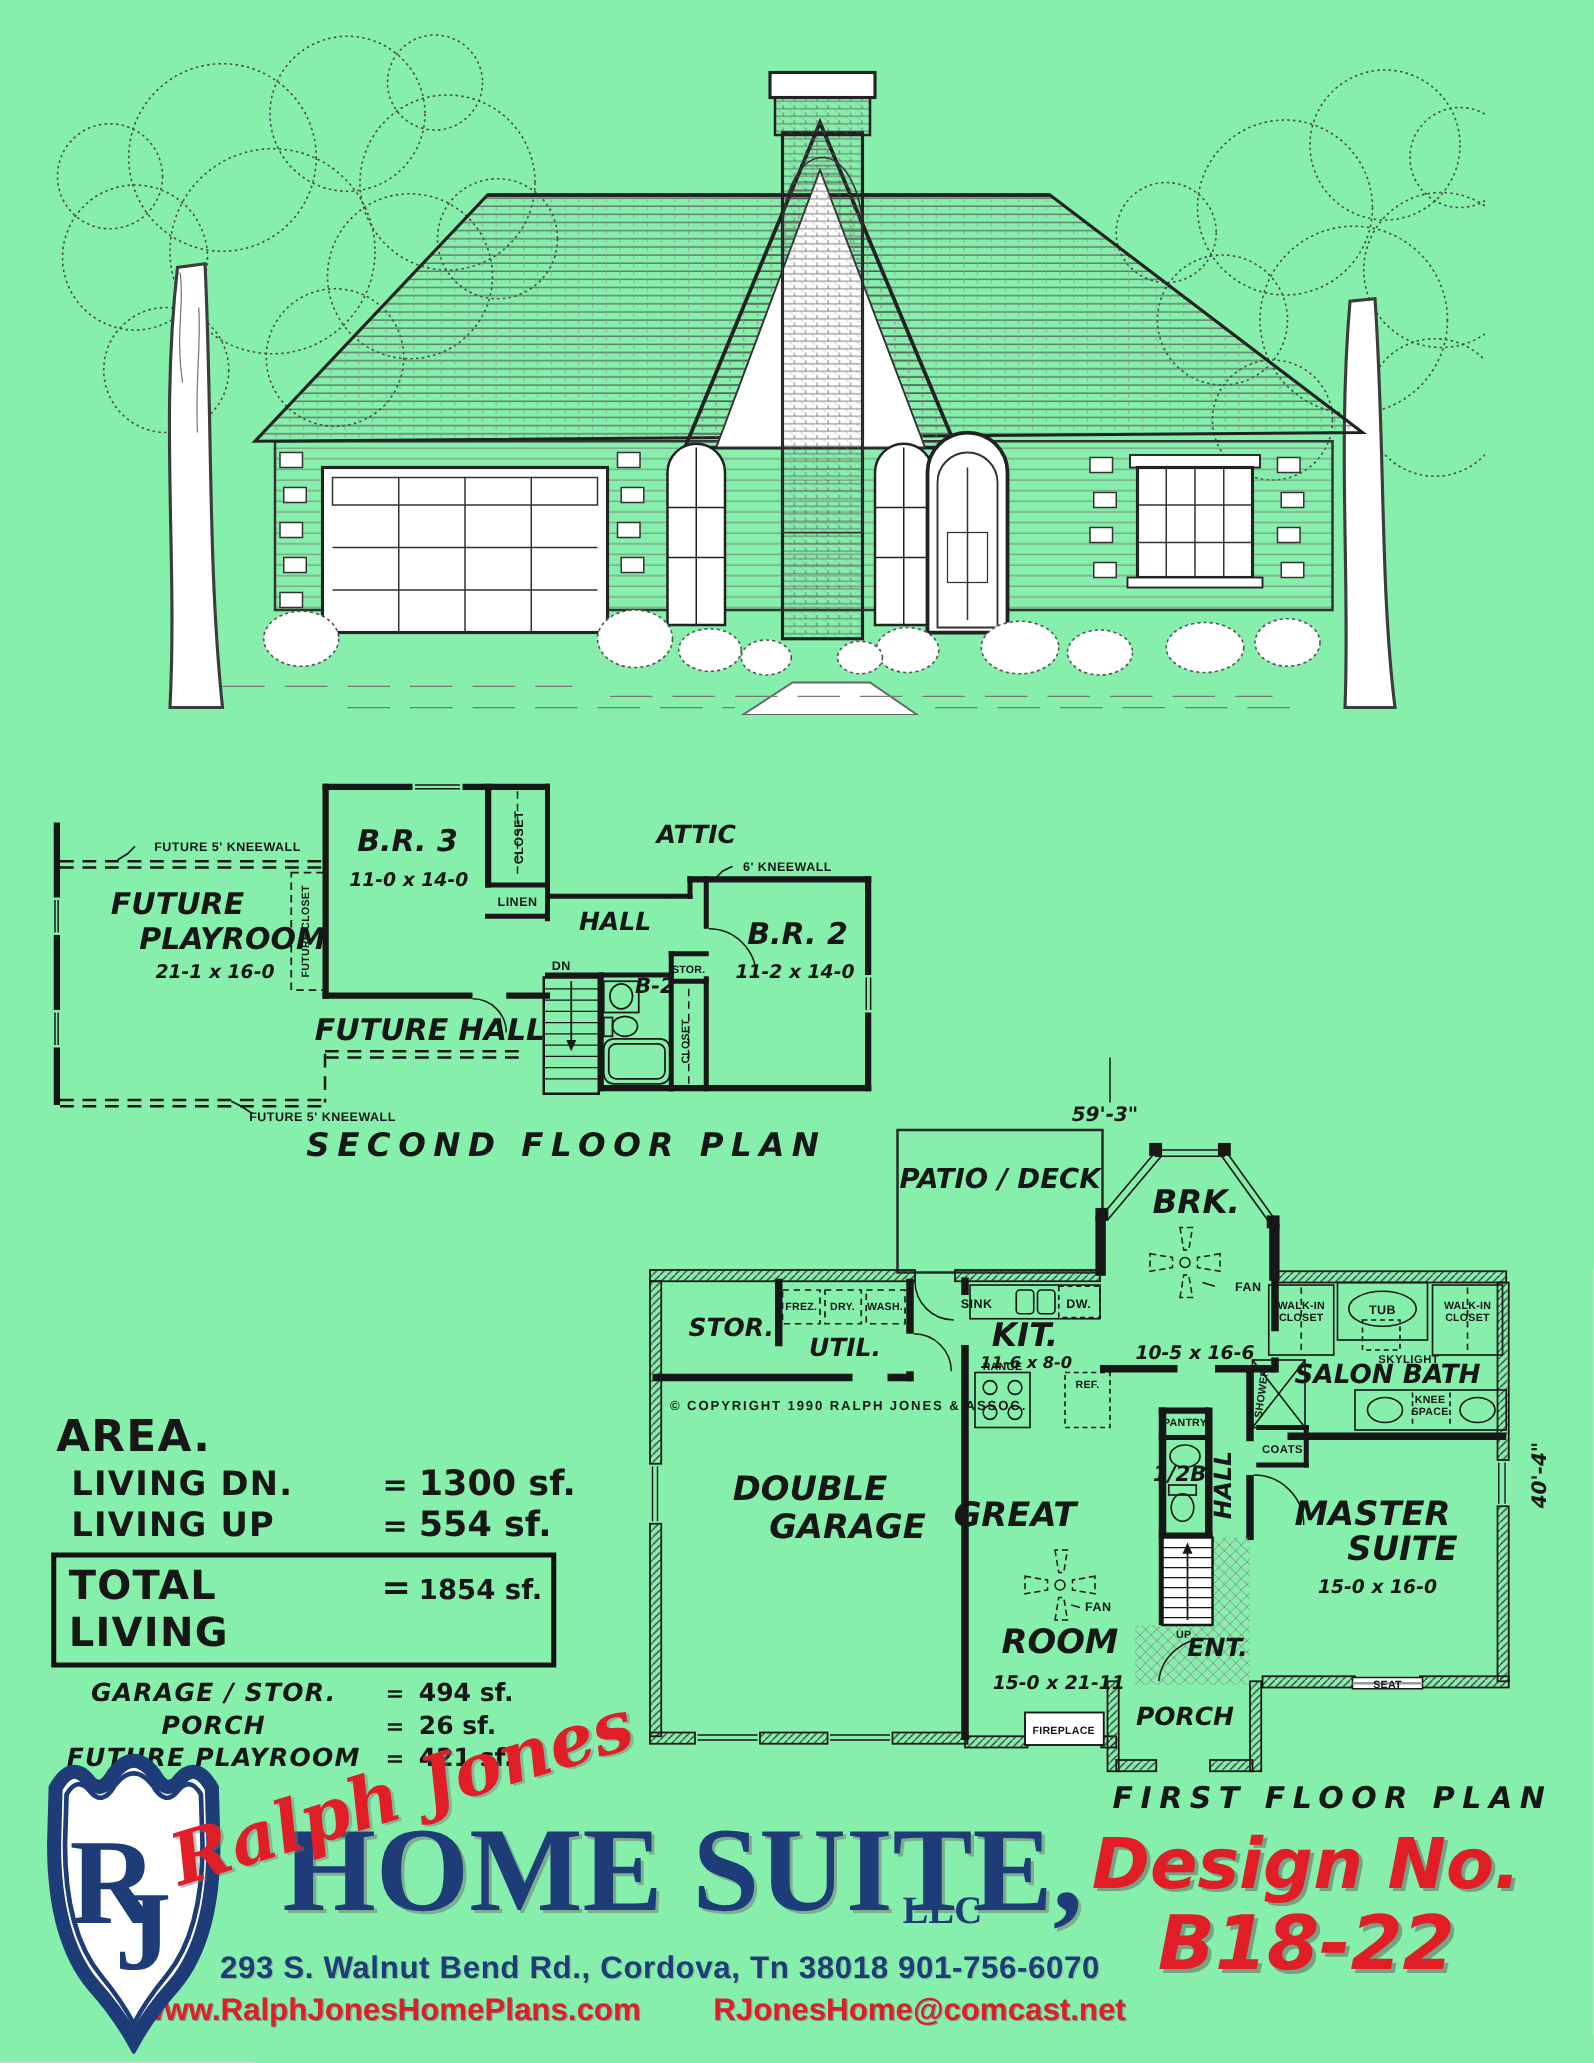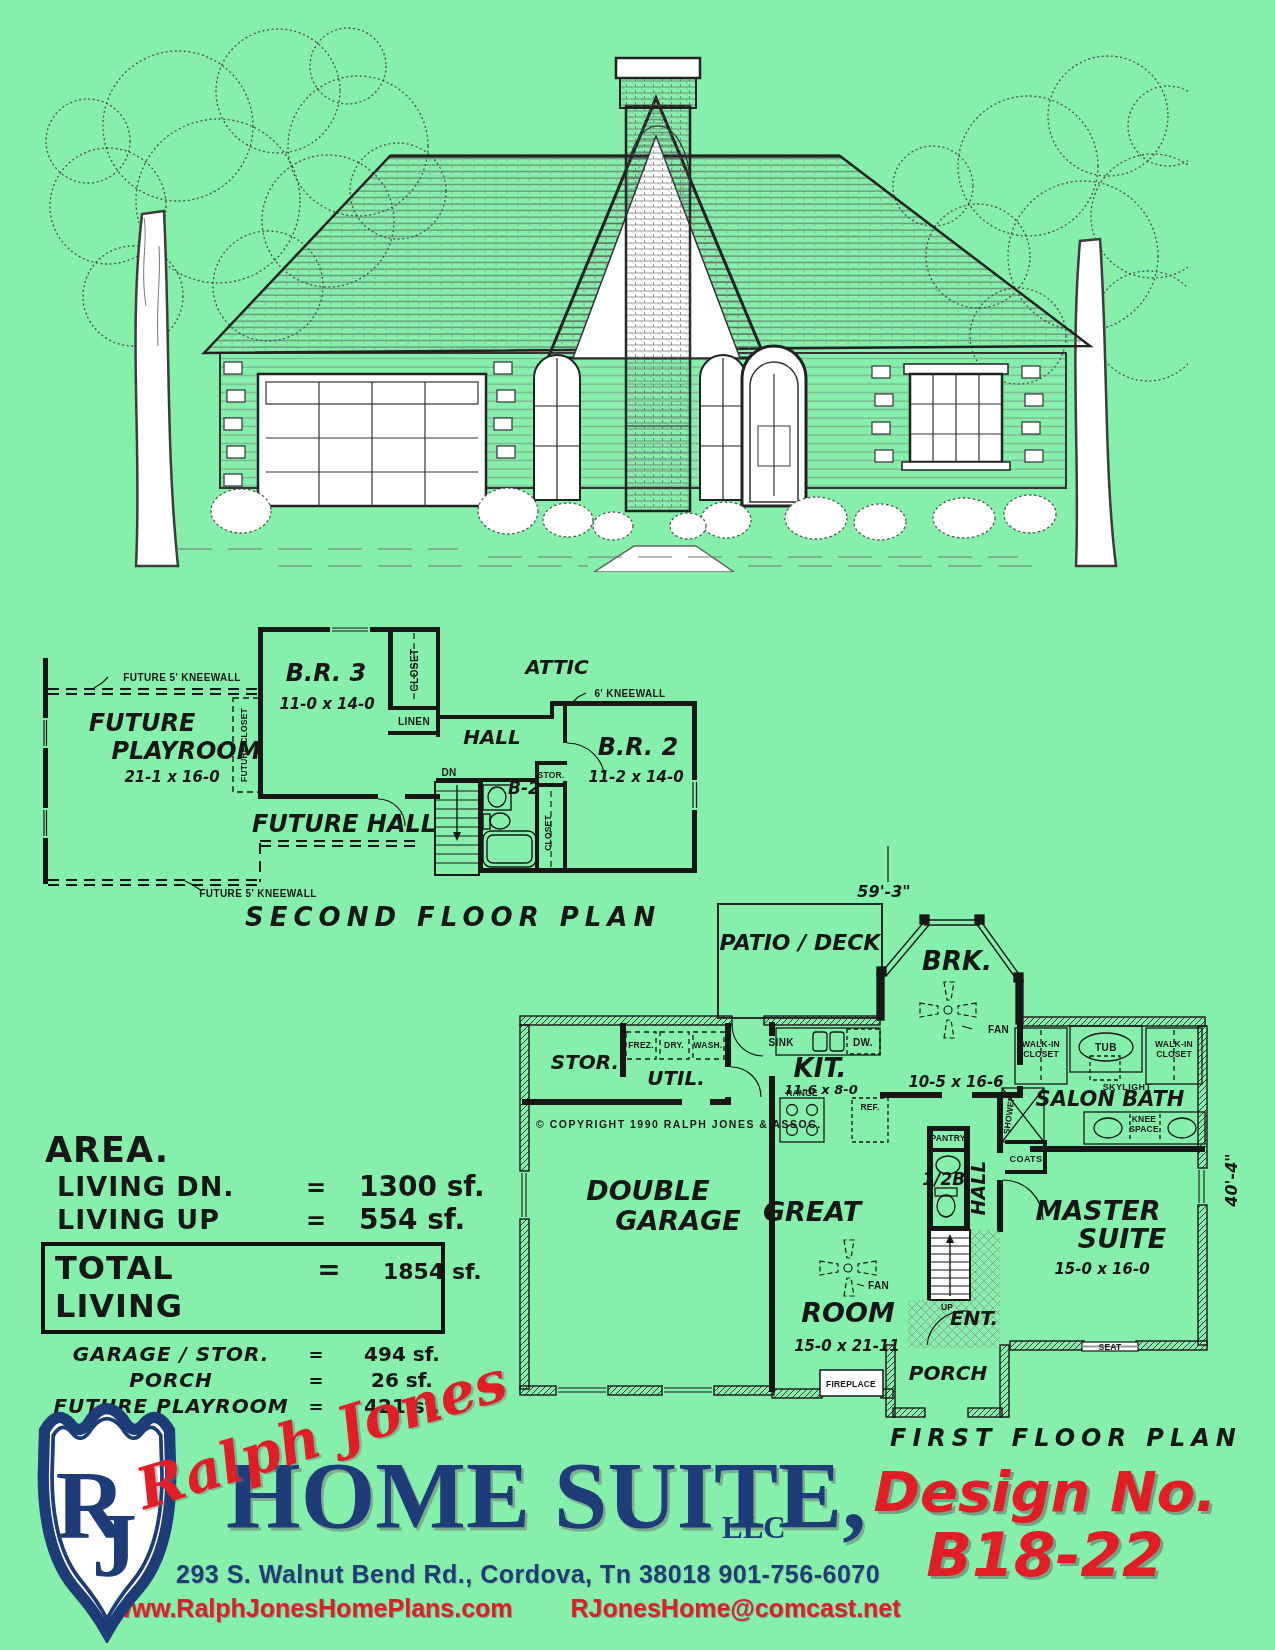--- a/index.html
+++ b/index.html
@@ -24,23 +24,23 @@
   #note{width:360px;text-align:center;color:#1e3c78;font-weight:bold;}
   #note .nt-head{font-size:18px;margin-bottom:2px;}
   #note .nt-line{font-size:16.5px;line-height:18px;}
 
   
   #area{width:400px;font-family:"DejaVu Sans",sans-serif;font-weight:bold;}
   #area .a-head{font-size:35px;letter-spacing:1px;}
   .a-row{display:grid;grid-template-columns:252px 38px 1fr;align-items:baseline;}
   .a-row .lbl{font-size:27px;letter-spacing:1px;padding-left:12px;}
   .a-row .eq{font-size:24px;text-align:center;}
-  .a-row .val{font-size:28px;text-align:center;white-space:nowrap;margin-left:24px;}
+  .a-row .val{font-size:28px;text-align:left;white-space:nowrap;}
   #a-total{border:4px solid #111;margin:6px 0 8px -4px;padding:3px 6px 5px 6px;}
-  #a-total .a-row{grid-template-columns:248px 36px 1fr;gap:12px;}
+  #a-total .a-row{grid-template-columns:248px 36px 1fr;}
   #a-total .lbl{font-size:32px;padding-left:4px;}
   #a-total .eq{font-size:28px;}
   #a-total .val{font-size:22px;}
   .a-sub .lbl{font-size:20px;text-align:center;padding:0;font-style:italic;}
   .a-sub .eq{font-size:18px;}
   .a-sub .val{font-size:20px;}
   .a-sub{margin-bottom:2px;}
 
   
   #brand-script{font-family:"DejaVu Serif",serif;font-style:italic;font-weight:bold;

